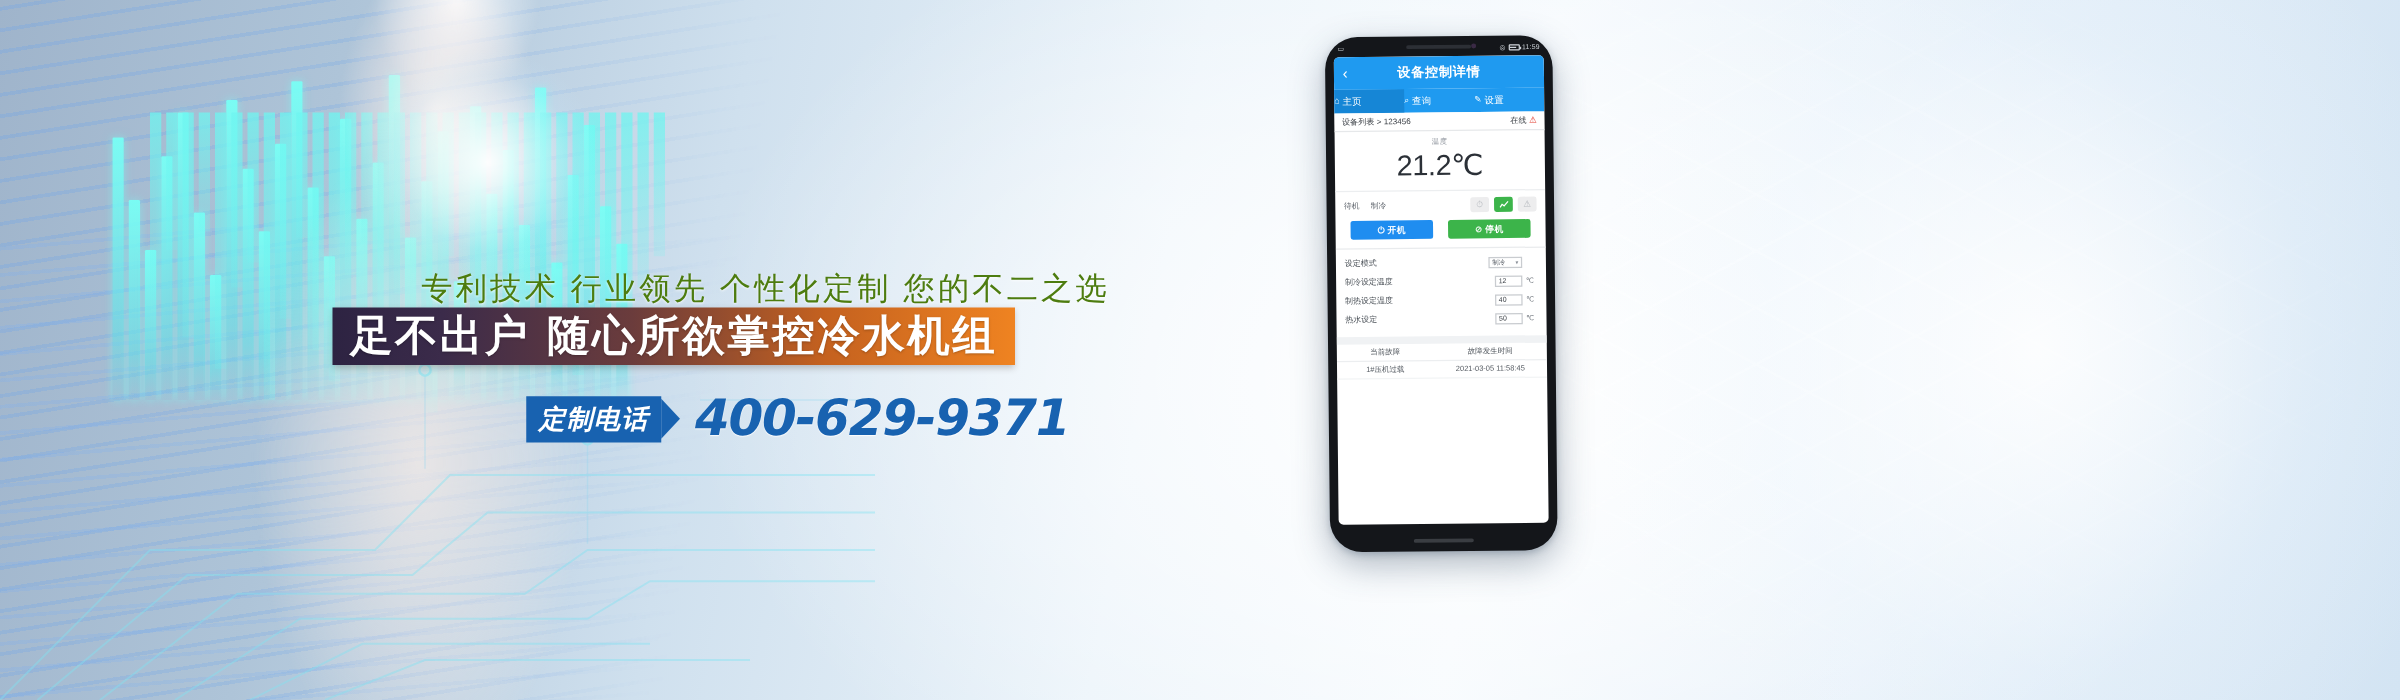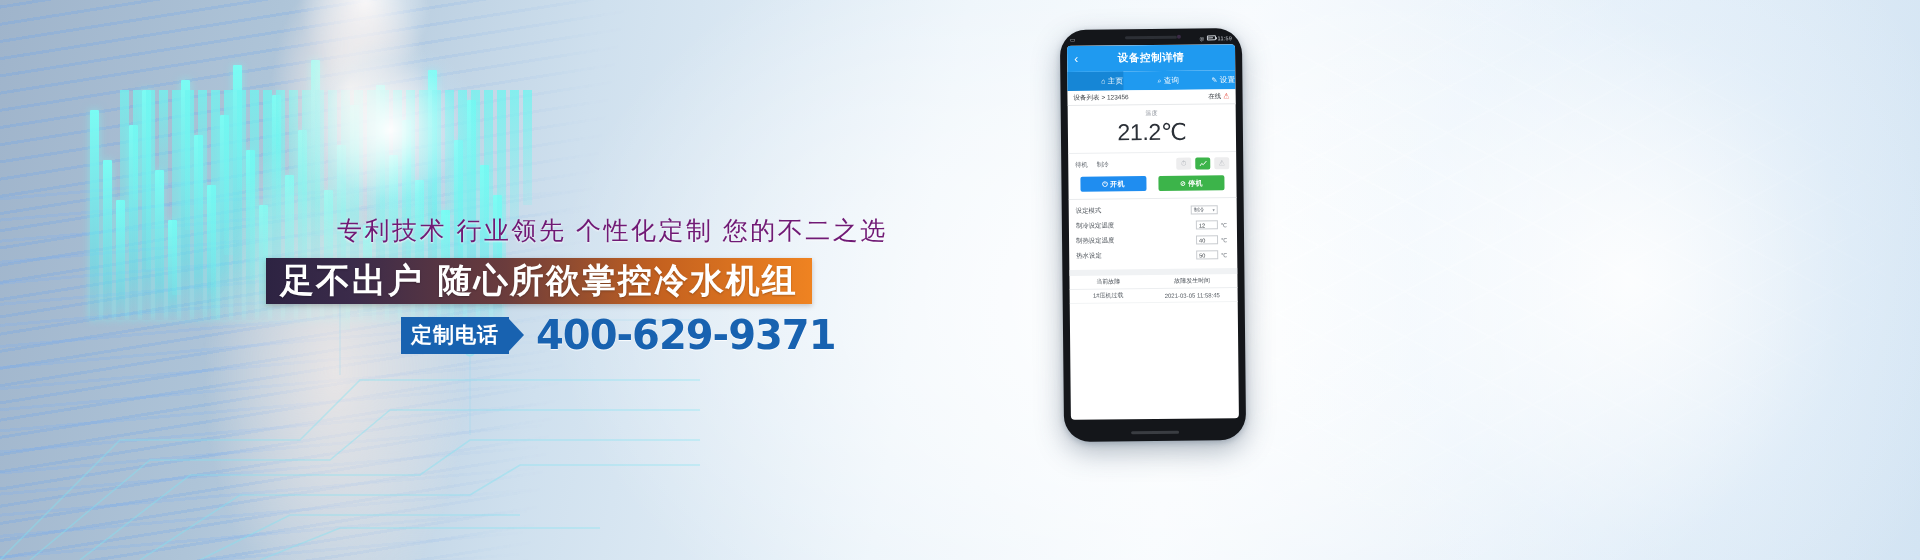--- a/index.html
+++ b/index.html
@@ -100,40 +100,40 @@
     -webkit-text-fill-color:transparent;
     paint-order:stroke fill;
     -webkit-text-stroke:7px #ffffff;
     filter:drop-shadow(0 2px 3px rgba(120,30,30,.30));
     white-space:nowrap;
   }
 
   .subline {
     position:absolute; left:337px; top:214px;
     font-size:25px; letter-spacing:2.5px; white-space:nowrap;
-    color:#701a75;
+    color:#4d7c0f;
     text-shadow:0 1px 2px rgba(255,255,255,.85);
     text-align:right;
   }
 
   .band {
-    position:absolute; left:266px; top:258px;
+    position:absolute; left:266px; top:246px;
     height:46px; padding:0 14px;
     display:flex; align-items:center;
     background:linear-gradient(90deg,#2d2342 0%, #3b2b4a 16%, #6b3c3c 44%, #c4611f 72%, #ef8321 100%);
     box-shadow:0 2px 5px rgba(60,40,30,.25);
   }
   .band-text {
     font-size:34px; font-weight:bold; color:#ffffff;
     letter-spacing:2px; white-space:nowrap;
     font-family:"DejaVu Sans","Liberation Sans",sans-serif;
     text-shadow:0 1px 2px rgba(0,0,0,.25);
   }
 
-  .telrow { position:absolute; left:401px; top:312px; display:flex; align-items:center; gap:0; }
+  .telrow { position:absolute; left:421px; top:312px; display:flex; align-items:center; gap:0;font-style:italic; }
   .tel-tag {
     position:relative; background:#1862b0; color:#fff;
     font-size:21px; font-weight:bold; letter-spacing:1px;
     padding:4px 10px 5px 10px; white-space:nowrap;
     font-family:"DejaVu Sans","Liberation Sans",sans-serif;
   }
   .tel-arrow {
     width:0; height:0; border-top:16px solid transparent; border-bottom:16px solid transparent;
     border-left:15px solid #1862b0; margin-right:12px;
   }
@@ -179,21 +179,21 @@
   .app-title {
     height:26px; background:#1f9af0; color:#fff;
     display:flex; align-items:center; position:relative;
     font-size:10.5px; font-weight:600;
   }
   .app-back { position:absolute; left:7px; font-size:12px; line-height:1; font-weight:400; }
   .app-title-text { flex:1; text-align:center; letter-spacing:.6px; }
 
   .app-tabs { height:19px; background:#1f9af0; display:flex; color:#fff; font-size:7.5px; }
   .app-tab {
-    flex:1; display:flex; align-items:center; justify-content:flex-end; gap:2px;
+    flex:1; display:flex; align-items:center; justify-content:flex-start; gap:2px;
     letter-spacing:.3px;
   }
   .app-tab.active { background:#1686d6; }
   .tab-ico { font-size:7px; line-height:1; }
 
   .crumbbar {
     height:15px; background:#fff; border-bottom:1px solid #e6e8ea;
     display:flex; align-items:center; justify-content:space-between;
     padding:0 6px; font-size:6.5px; color:#3c4147;
   }

